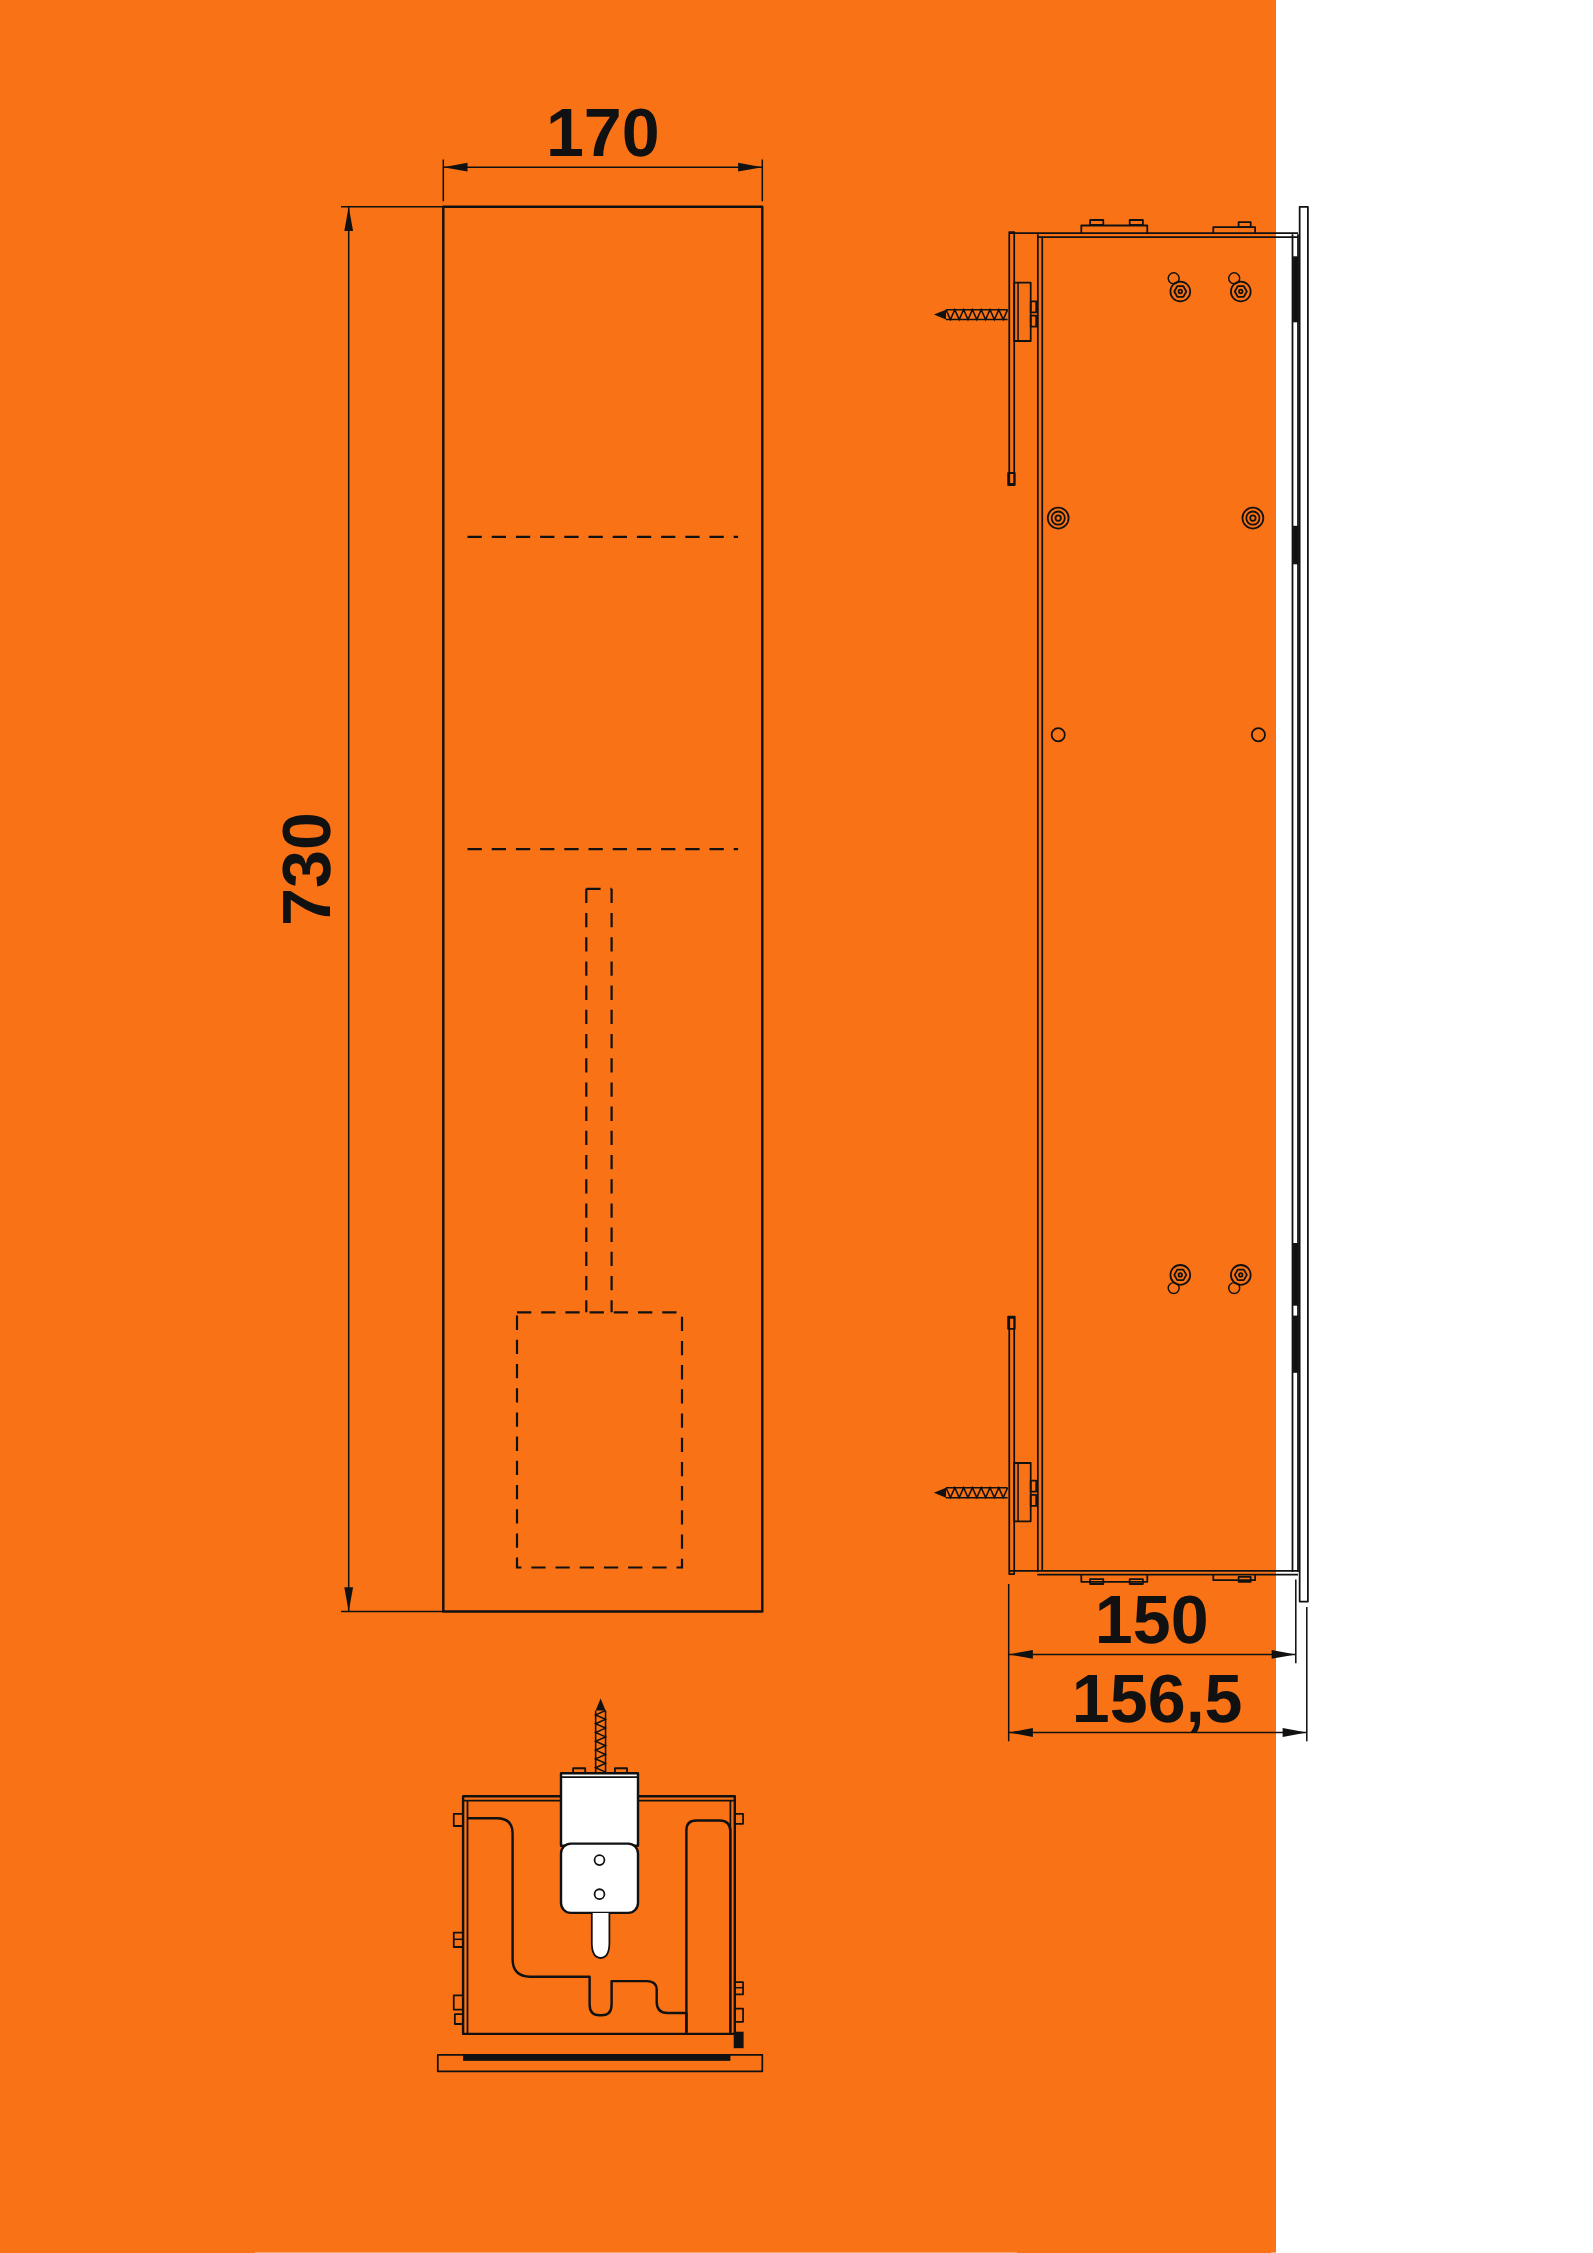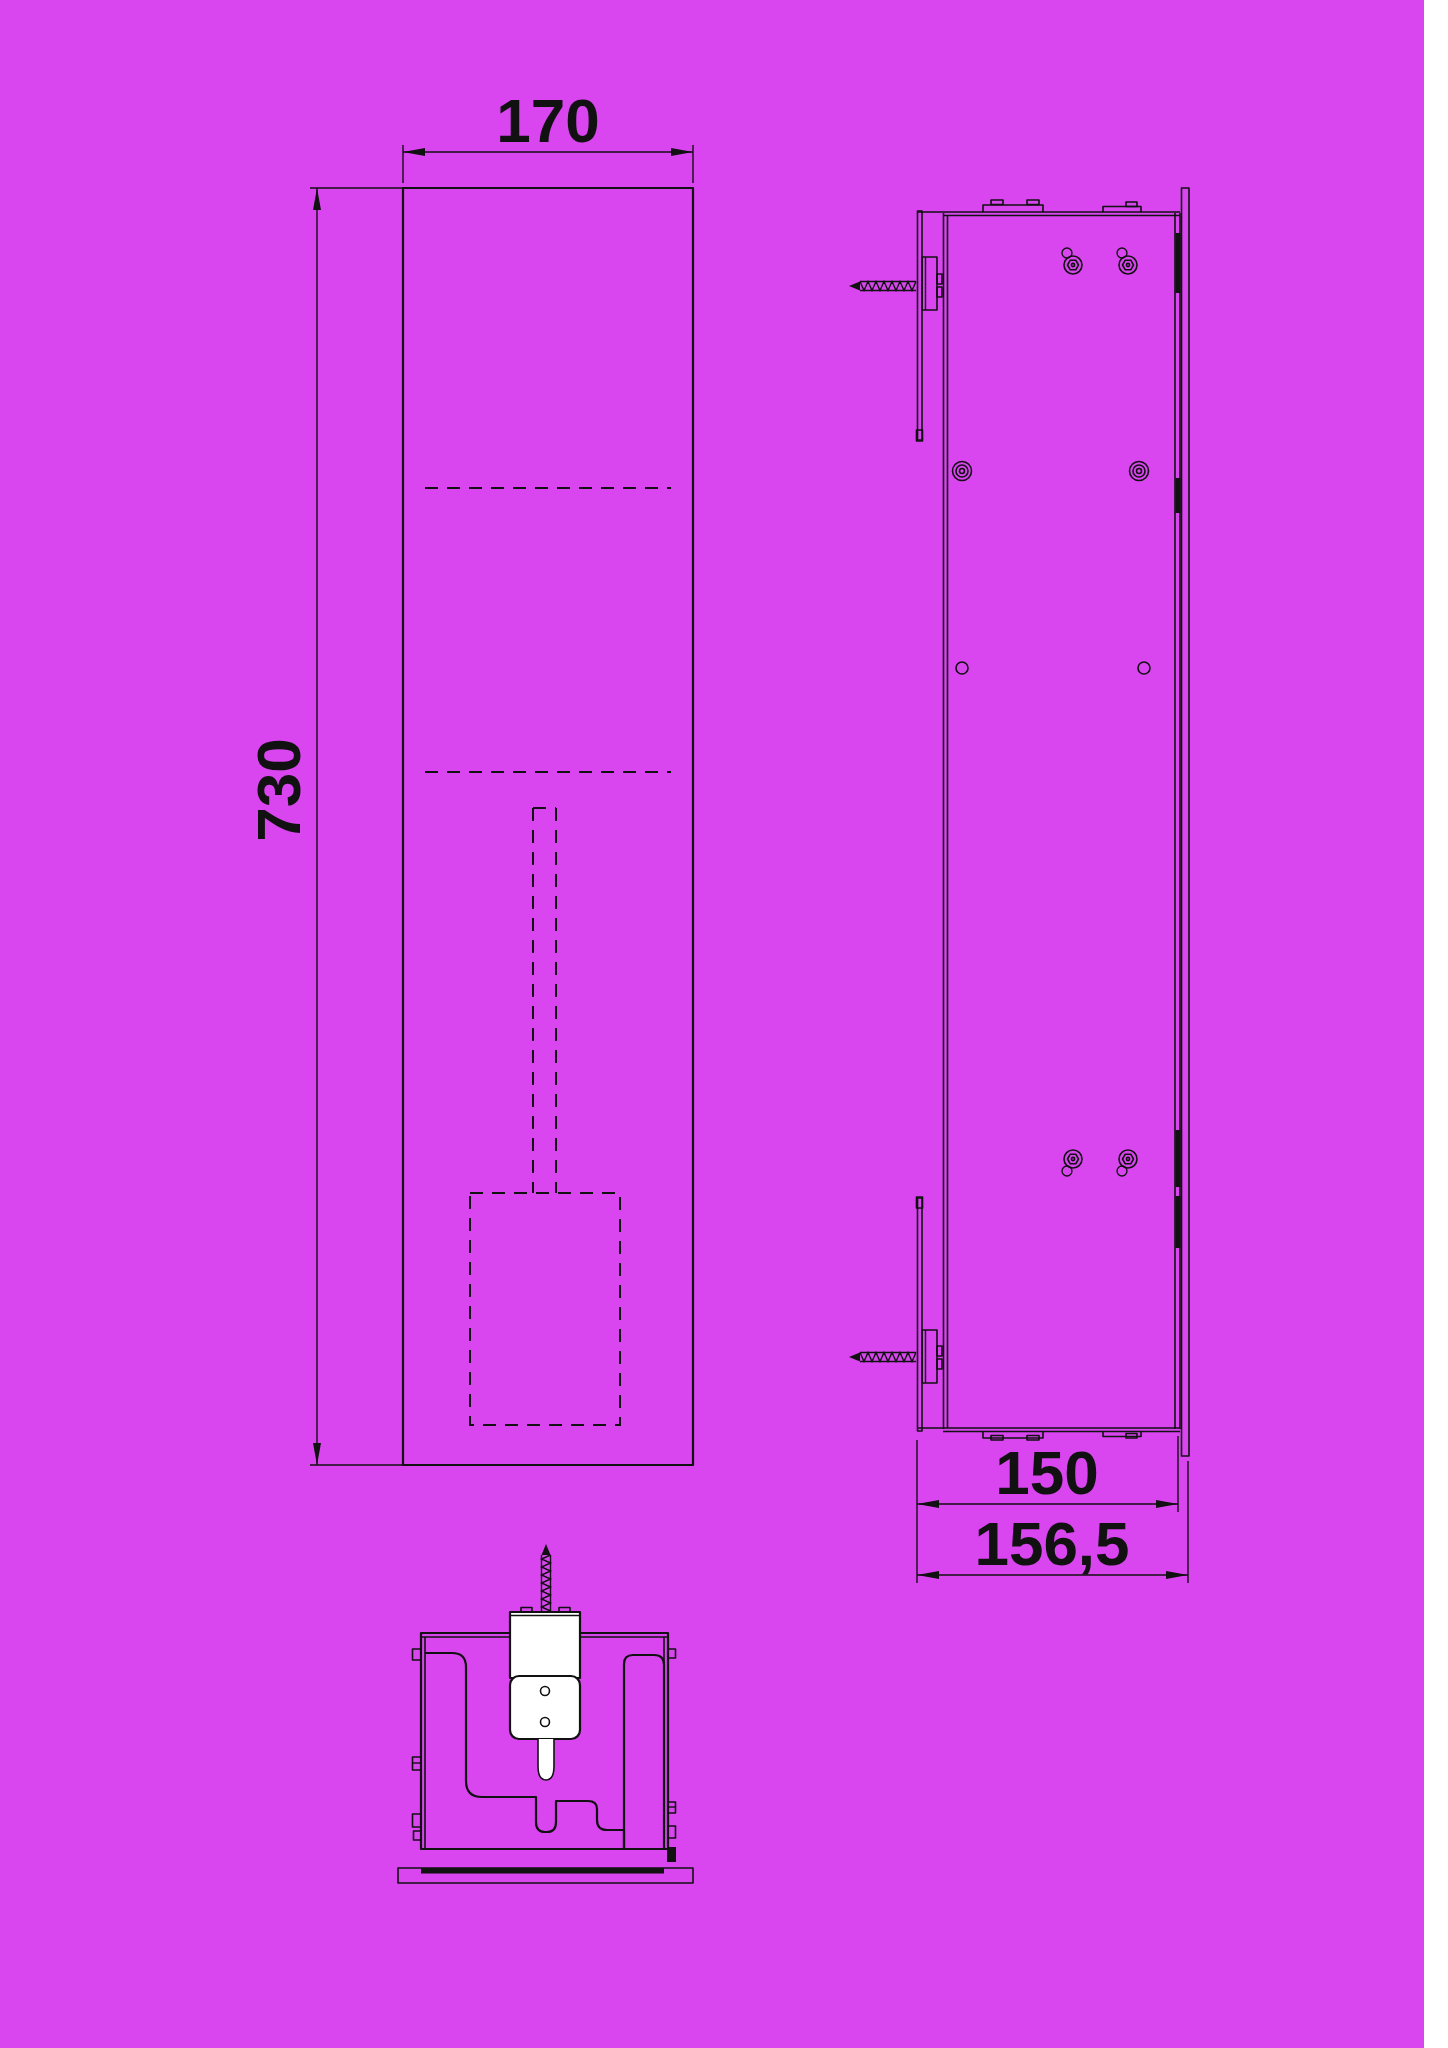--- a/index.html
+++ b/index.html
@@ -5,23 +5,23 @@
   html, body {
     margin: 0;
     padding: 0;
     background: #ffffff;
     width: 1448px;
     height: 2048px;
     overflow: hidden;
   }
   .sheet {
     position: relative;
-    width: 1424px;
+    width: 1160px;
     height: 2048px;
-    background: #d946ef;
+    background: #f97316;
   }
   svg { display: block; }
   
   .ol   { fill: none; stroke: #111; stroke-width: 2.2; stroke-linejoin: round; }
   .ol2  { fill: none; stroke: #111; stroke-width: 1.6; stroke-linejoin: round; }
   .thin { fill: none; stroke: #111; stroke-width: 1.4; }
   .dash { fill: none; stroke: #111; stroke-width: 2;
           stroke-dasharray: 13 9; }
   .blk  { fill: #111; stroke: none; }
   .wfill  { fill: #ffffff; stroke: #111; stroke-width: 2.2; stroke-linejoin: round; }

